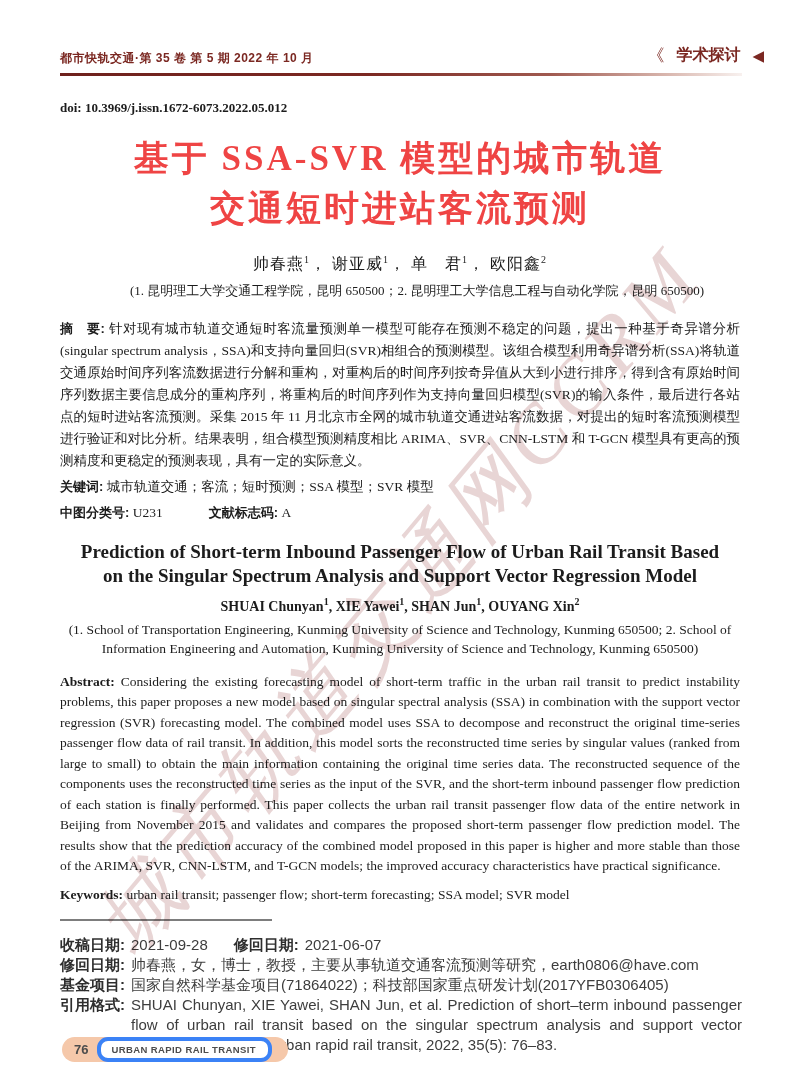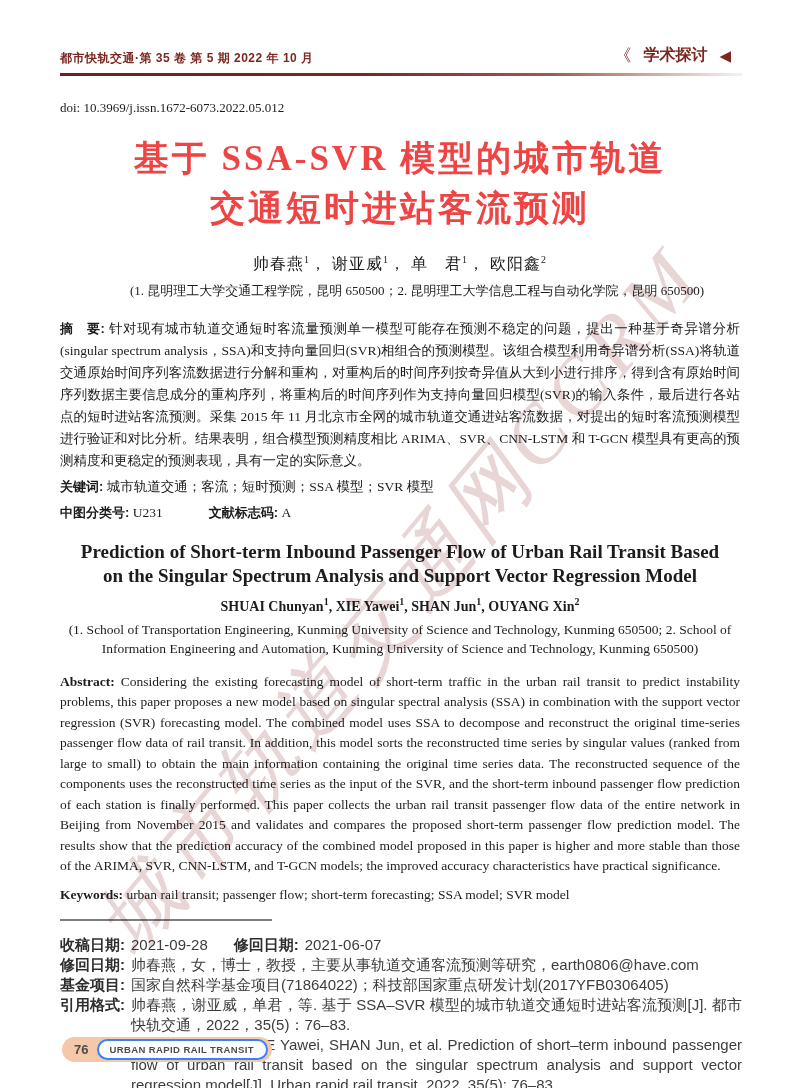--- a/index.html
+++ b/index.html
@@ -5,39 +5,39 @@
   * { margin:0; padding:0; box-sizing:border-box; }
   html,body { background:#ffffff; }
   .page {
     position:relative; width:800px; height:1088px; margin:0 auto;
     background:#ffffff; overflow:hidden;
     font-family:"Liberation Serif","DejaVu Serif",serif; color:#1c1c1c;
   }
   
   .header-row {
     display:flex; justify-content:space-between; align-items:flex-end;
-    padding:44px 69px 6px 60px;
+    padding:44px 36px 6px 60px;
   }
   .header-left {
     font-family:"Liberation Sans","DejaVu Sans",sans-serif;
     font-size:12px; font-weight:bold; color:#7b2822; letter-spacing:0.5px;
   }
   .header-right {
     display:flex; align-items:center; gap:12px;
     color:#7b2822; font-size:16px; font-weight:bold;
     font-family:"Liberation Sans","DejaVu Sans",sans-serif;
   }
   .guillemet { font-weight:normal; font-size:17px; }
   .tri { font-size:15px; line-height:1; }
   .header-rule {
     height:3px; margin:0 58px 0 60px;
     background:linear-gradient(to right,#6e211d 0%,#7b2822 45%,#a05a50 72%,#dcbcb4 90%,#f8f1ef 100%);
   }
   
-  .doi { margin:24px 60px 5px 60px; font-size:13px; }
+  .doi { margin:24px 60px 5px 60px; font-size:13px;font-weight:bold; }
   
   .title-cn {
     margin-top:18px; text-align:center; color:#ef4444;
     font-size:35px; font-weight:bold; line-height:50px; letter-spacing:3px;
   }
   
   .authors-cn { margin-top:20px; text-align:center; font-size:16px; letter-spacing:1px; }
   .authors-cn sup, .authors-en sup { font-size:10px; }
   .affil-cn { margin-top:7px; text-align:center; font-size:13px;margin-left:34px; }
   
@@ -59,26 +59,26 @@
     font-size:15px; line-height:20px; color:#3d3d3d;
   }
   .fn-row { display:flex; }
   .fn-label { font-weight:bold; white-space:nowrap; margin-right:6px; color:#2e2e2e; }
   .fn-pair { margin-right:26px; display:flex; }
   .fn-content { flex:1; text-align:justify; }
   
   .footer {
     position:absolute; left:62px; bottom:26px;
     display:flex; align-items:center;
-    background:#f5c8aa; border-radius:13px; padding:2px 4px 2px 0; height:25px;
+    background:#f5c8aa; border-radius:13px; padding:2px 16px 2px 0; height:25px;
     font-family:"Liberation Sans","DejaVu Sans",sans-serif;
   }
   .page-num { padding:0 9px 0 12px; font-size:13px; font-weight:bold; color:#4c4c4c; }
   .footer-pill {
-    background:#ffffff; border:2px solid #3b82f6; border-radius:11px;
+    background:#ffffff; border:4px solid #3b82f6; border-radius:11px;
     padding:3px 12px 3px 10px; font-size:9.5px; font-weight:bold;
     color:#4c4c4c; letter-spacing:0.4px; white-space:nowrap;
   }
   
   .watermark {
     position:absolute; left:50%; top:600px; z-index:9;
     transform:translate(-50%,-50%) rotate(-50deg);
     font-size:82px; font-style:italic; letter-spacing:8px; white-space:nowrap;
     color:rgba(186,128,126,0.33); mix-blend-mode:multiply;
     pointer-events:none; font-family:"Liberation Serif","DejaVu Serif",serif;
@@ -167,21 +167,20 @@
       <span class="fn-label">修回日期:</span>
       <span class="fn-content">帅春燕，女，博士，教授，主要从事轨道交通客流预测等研究，earth0806@have.com</span>
     </div>
     <div class="fn-row">
       <span class="fn-label">基金项目:</span>
       <span class="fn-content">国家自然科学基金项目(71864022)；科技部国家重点研发计划(2017YFB0306405)</span>
     </div>
     <div class="fn-row">
       <span class="fn-label">引用格式:</span>
       <span class="fn-content">
-        <span style="display:block;">帅春燕，谢亚威，单君，等. 基于 SSA–SVR 模型的城市轨道交通短时进站客流预测[J]. 都市快轨交通，2022，35(5)：76–83.</span>
         <span style="display:block;">SHUAI Chunyan, XIE Yawei, SHAN Jun, et al. Prediction of short–term inbound passenger flow of urban rail transit based on the singular spectrum analysis and support vector regression model[J]. Urban rapid rail transit, 2022, 35(5): 76–83.</span>
       </span>
     </div>
   </div>
 
   <div class="footer">
     <span class="page-num">76</span>
     <span class="footer-pill">URBAN RAPID RAIL TRANSIT</span>
   </div>
 

